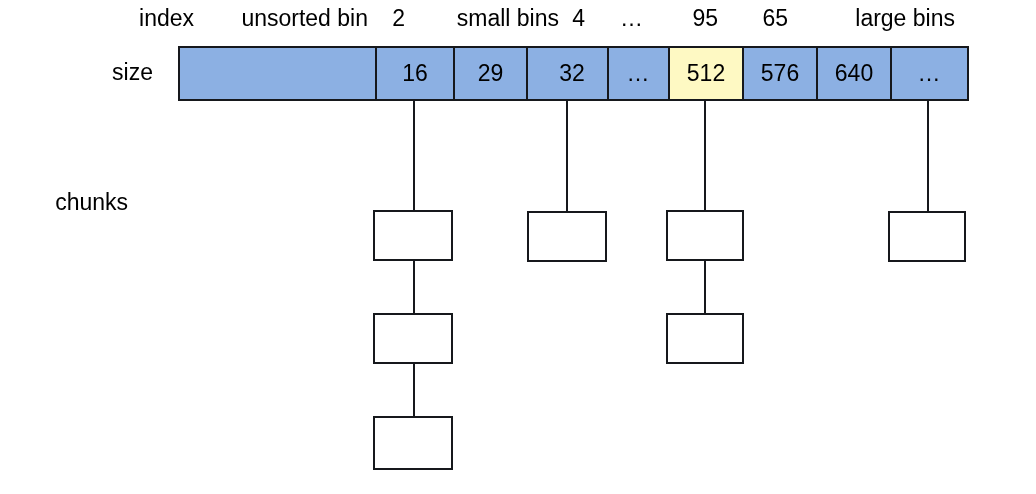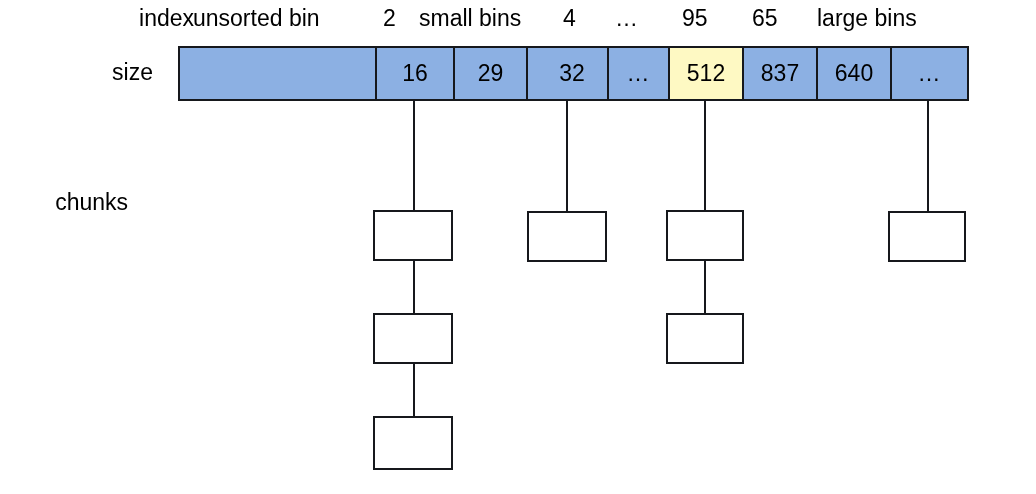--- a/index.html
+++ b/index.html
@@ -36,21 +36,21 @@
   #label-size  { left: 0px;  top: 61px;  width: 141px; padding-left: 12px; }
   #label-chunks{ left: 0px;  top: 191px; width: 128px; }
 
   
   .hdr {
     position: absolute;
     top: 7px;
     font-size: 23px;
     line-height: 1;
     white-space: nowrap;
-    text-align: left;
+    text-align: right;
     color: #000;
   }
 
   
   #bin-table {
     position: absolute;
     left: 178px;
     top: 46px;
     height: 55px;
     display: flex;
@@ -109,21 +109,21 @@
       <div class="hdr" style="left: 817px; width: 138px;">large bins</div>
     </div>
 
   <div id="bin-table" style="left: 178px; top: 46px; height: 55px; background: rgb(140, 176, 227); border-color: rgb(22, 24, 28);">
       <div class="bin-cell" style="width: 197px; background: rgb(140, 176, 227); border-right-color: rgb(22, 24, 28);"></div>
       <div class="bin-cell" style="width: 78px; background: rgb(140, 176, 227); border-right-color: rgb(22, 24, 28);">16</div>
       <div class="bin-cell" style="width: 73px; background: rgb(140, 176, 227); border-right-color: rgb(22, 24, 28);">29</div>
       <div class="bin-cell" style="width: 81px; background: rgb(140, 176, 227); border-right-color: rgb(22, 24, 28); padding-left: 9px;">32</div>
       <div class="bin-cell dots" style="width: 61px; background: rgb(140, 176, 227); border-right-color: rgb(22, 24, 28);">…</div>
       <div class="bin-cell" style="width: 74px; background: #fef9c3; border-right-color: rgb(22, 24, 28);">512</div>
-      <div class="bin-cell" style="width: 74px; background: rgb(140, 176, 227); border-right-color: rgb(22, 24, 28);">837</div>
+      <div class="bin-cell" style="width: 74px; background: rgb(140, 176, 227); border-right-color: rgb(22, 24, 28);">576</div>
       <div class="bin-cell" style="width: 74px; background: rgb(140, 176, 227); border-right-color: rgb(22, 24, 28);">640</div>
       <div class="bin-cell dots" style="width: 75px; background: rgb(140, 176, 227); border-right-color: rgb(22, 24, 28);">…</div>
     </div>
 
   <div id="connectors-layer">
       <div class="connector" style="left: 413px; top: 101px; height: 109px; background: rgb(22, 24, 28);"></div>
       <div class="connector" style="left: 566px; top: 101px; height: 110px; background: rgb(22, 24, 28);"></div>
       <div class="connector" style="left: 704px; top: 101px; height: 109px; background: rgb(22, 24, 28);"></div>
       <div class="connector" style="left: 927px; top: 101px; height: 110px; background: rgb(22, 24, 28);"></div>
     </div>

